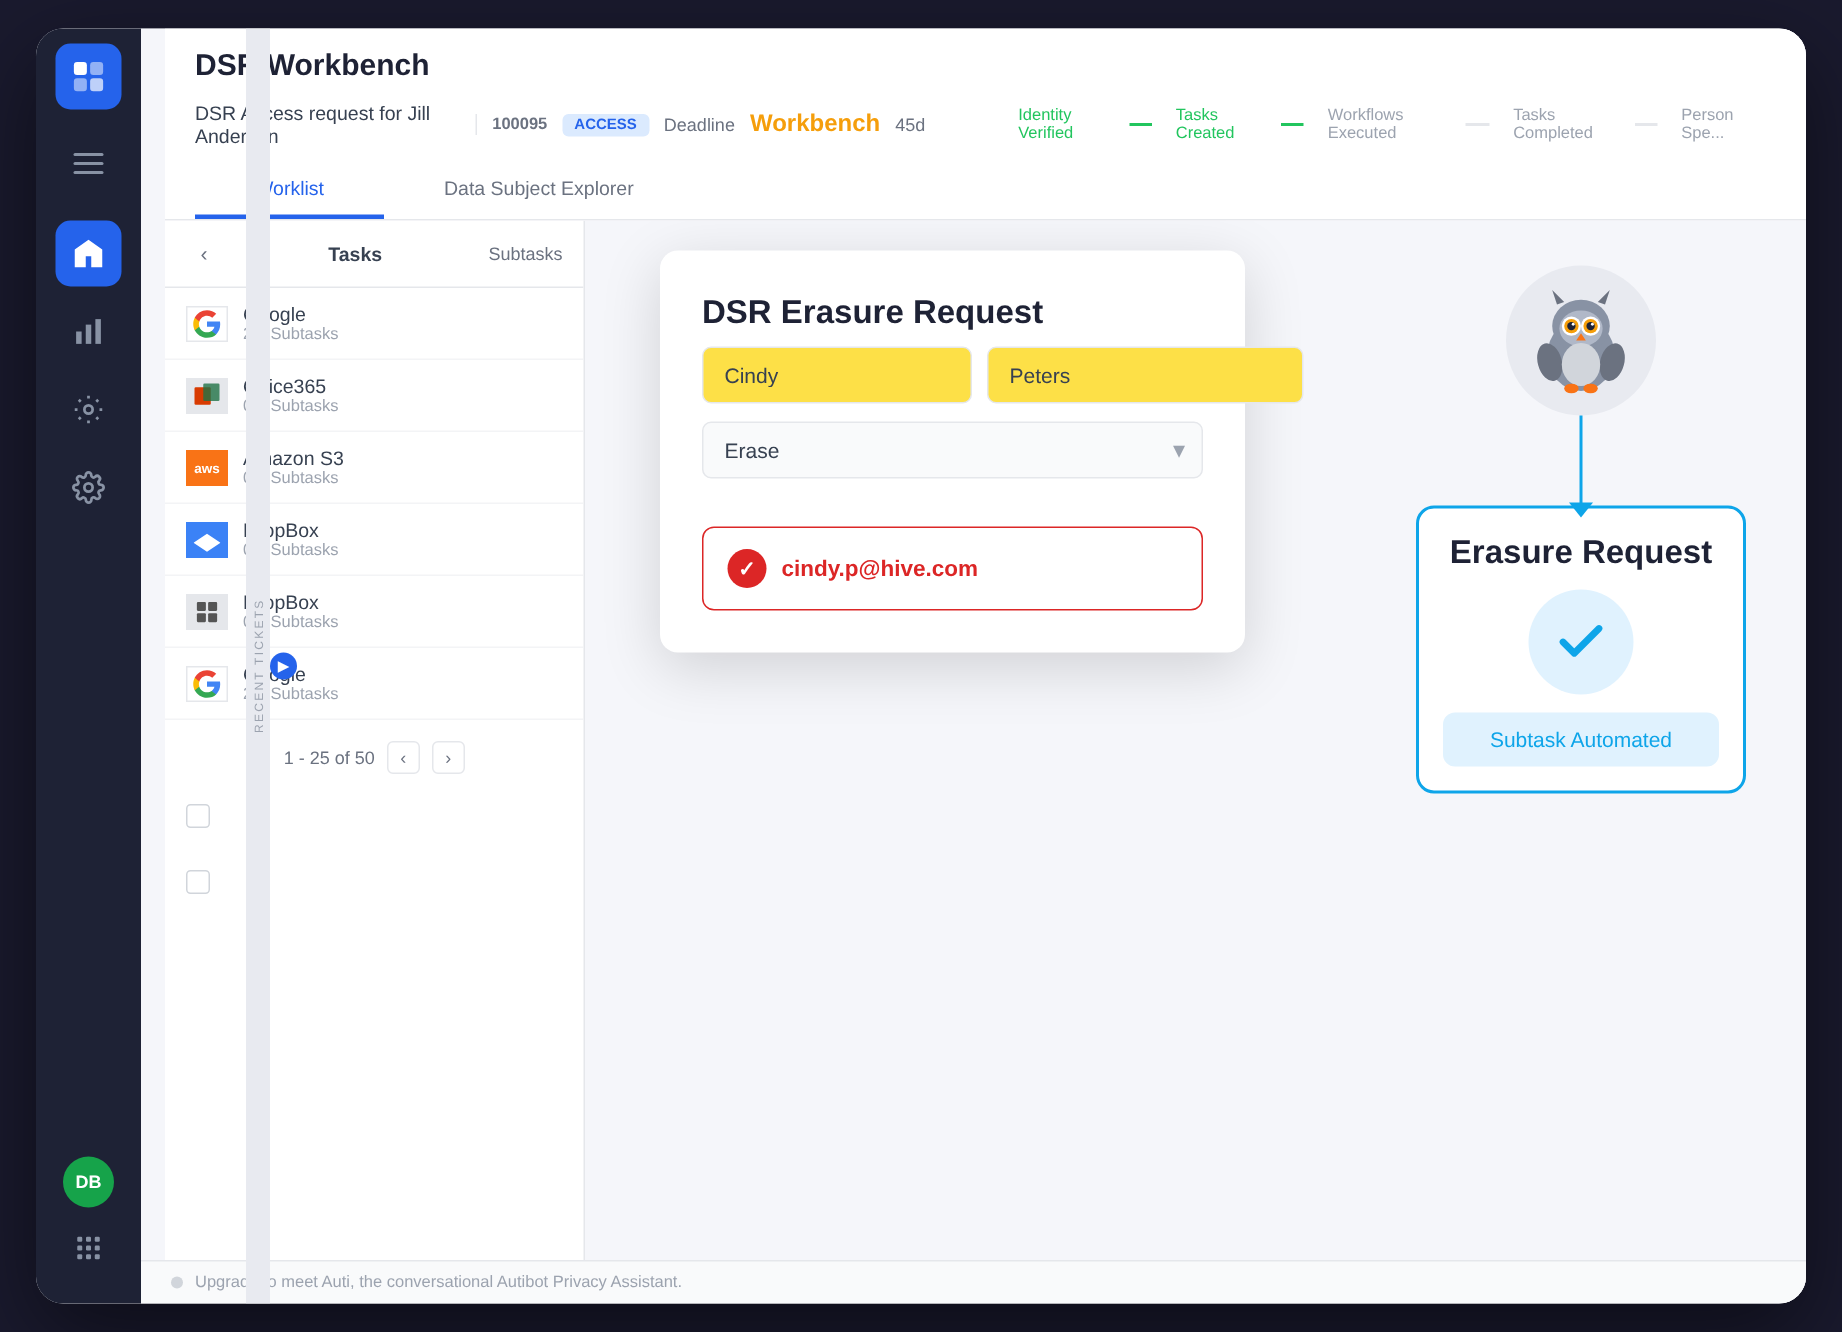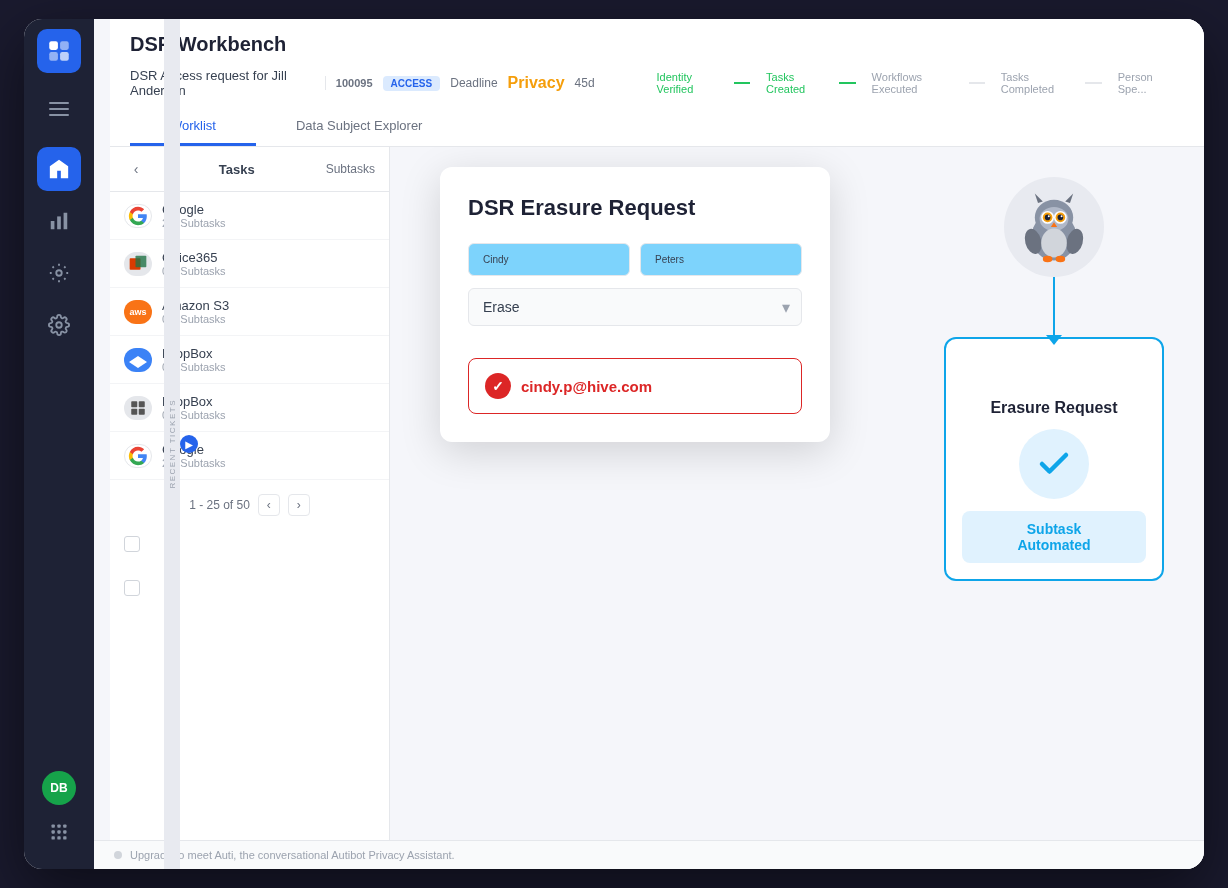--- a/index.html
+++ b/index.html
@@ -234,21 +234,21 @@
     .task-item {
       display: flex;
       align-items: center;
       padding: 10px 14px;
       gap: 10px;
       border-bottom: 1px solid #f3f4f6;
       cursor: pointer;
     }
     .task-logo {
       width: 28px; height: 24px;
-      border-radius: 14px;
+      border-radius: 0;
       display: flex; align-items: center; justify-content: center;
       font-size: 11px; font-weight: 700;
     }
     .task-info { flex: 1; }
     .task-name { font-size: 13px; font-weight: 500; color: #374151; }
     .task-subtasks { font-size: 11px; color: #9ca3af; }
     
     .content-area {
       flex: 1;
       position: relative;
@@ -263,35 +263,35 @@
       box-shadow: 0 10px 40px rgba(0,0,0,0.15);
       position: absolute;
       left: 50px;
       top: 20px;
       z-index: 110;
     }
     .dsr-modal-title {
       font-size: 22px;
       font-weight: 700;
       color: #1e2235;
-      margin-bottom: 22px;
+      margin-bottom: 10px;
     }
     .form-row {
       display: flex;
       gap: 10px;
       margin-bottom: 12px;
     }
     .form-input {
       flex: 1;
       padding: 10px 14px;
       border: 1.5px solid #e5e7eb;
       border-radius: 6px;
-      font-size: 10px;
+      font-size: 14px;
       color: #374151;
-      background: #7dd3fc;
+      background: #fde047;
     }
     .form-select-wrap {
       position: relative;
       margin-bottom: 32px;
     }
     .form-select {
       width: 100%;
       padding: 10px 14px;
       border: 1.5px solid #e5e7eb;
       border-radius: 6px;
@@ -378,38 +378,37 @@
       border-radius: 12px;
       background: white;
       width: 220px;
       padding: 16px;
       display: flex;
       flex-direction: column;
       align-items: center;
       gap: 12px;
     }
     .erasure-card-title {
-      font-size: 16px;
+      font-size: 22px;
       font-weight: 700;
       color: #1e2235;
       text-align: center;
-      margin-top: 44px;
     }
     .check-circle-blue {
       width: 70px; height: 70px;
       background: #e0f2fe;
       border-radius: 50%;
       display: flex; align-items: center; justify-content: center;
     }
     .check-circle-blue svg { width: 36px; height: 36px; stroke: #0ea5e9; fill: none; stroke-width: 3; }
     .subtask-automated-btn {
       background: #e0f2fe;
       color: #0ea5e9;
       font-size: 14px;
-      font-weight: 700;
+      font-weight: 400;
       padding: 10px 29px;
       border-radius: 8px;
       width: 100%;
       text-align: center;
       cursor: pointer;
     }
     
     .bottom-bar {
       background: #f9fafb;
       border-top: 1px solid #e5e7eb;
@@ -558,21 +557,21 @@
     <div class="top-bar" style="margin-left:16px;">
       <div style="display:flex; align-items:center; justify-content:space-between;">
         <div class="top-bar-title">DSR Workbench</div>
       </div>
       <div class="dsr-info-row">
         <span class="request-title">DSR Access request for Jill Anderson</span>
         <span style="width:1px;height:14px;background:#e5e7eb;display:inline-block;"></span>
         <span class="badge-id">100095</span>
         <span class="badge-access">ACCESS</span>
         <span class="deadline-text">Deadline</span>
-        <span class="deadline-extended">Privacy</span>
+        <span class="deadline-extended">Workbench</span>
         <span class="deadline-text">45d</span>
 
         <div class="progress-steps" style="margin-left:40px; gap:4px;">
           <span class="progress-step done">Identity Verified</span>
           <div style="height:2px;width:20px;background:#22c55e;"></div>
           <span class="progress-step done">Tasks Created</span>
           <div style="height:2px;width:20px;background:#22c55e;"></div>
           <span class="progress-step">Workflows Executed</span>
           <div style="height:2px;width:20px;background:#e5e7eb;"></div>
           <span class="progress-step">Tasks Completed</span>

